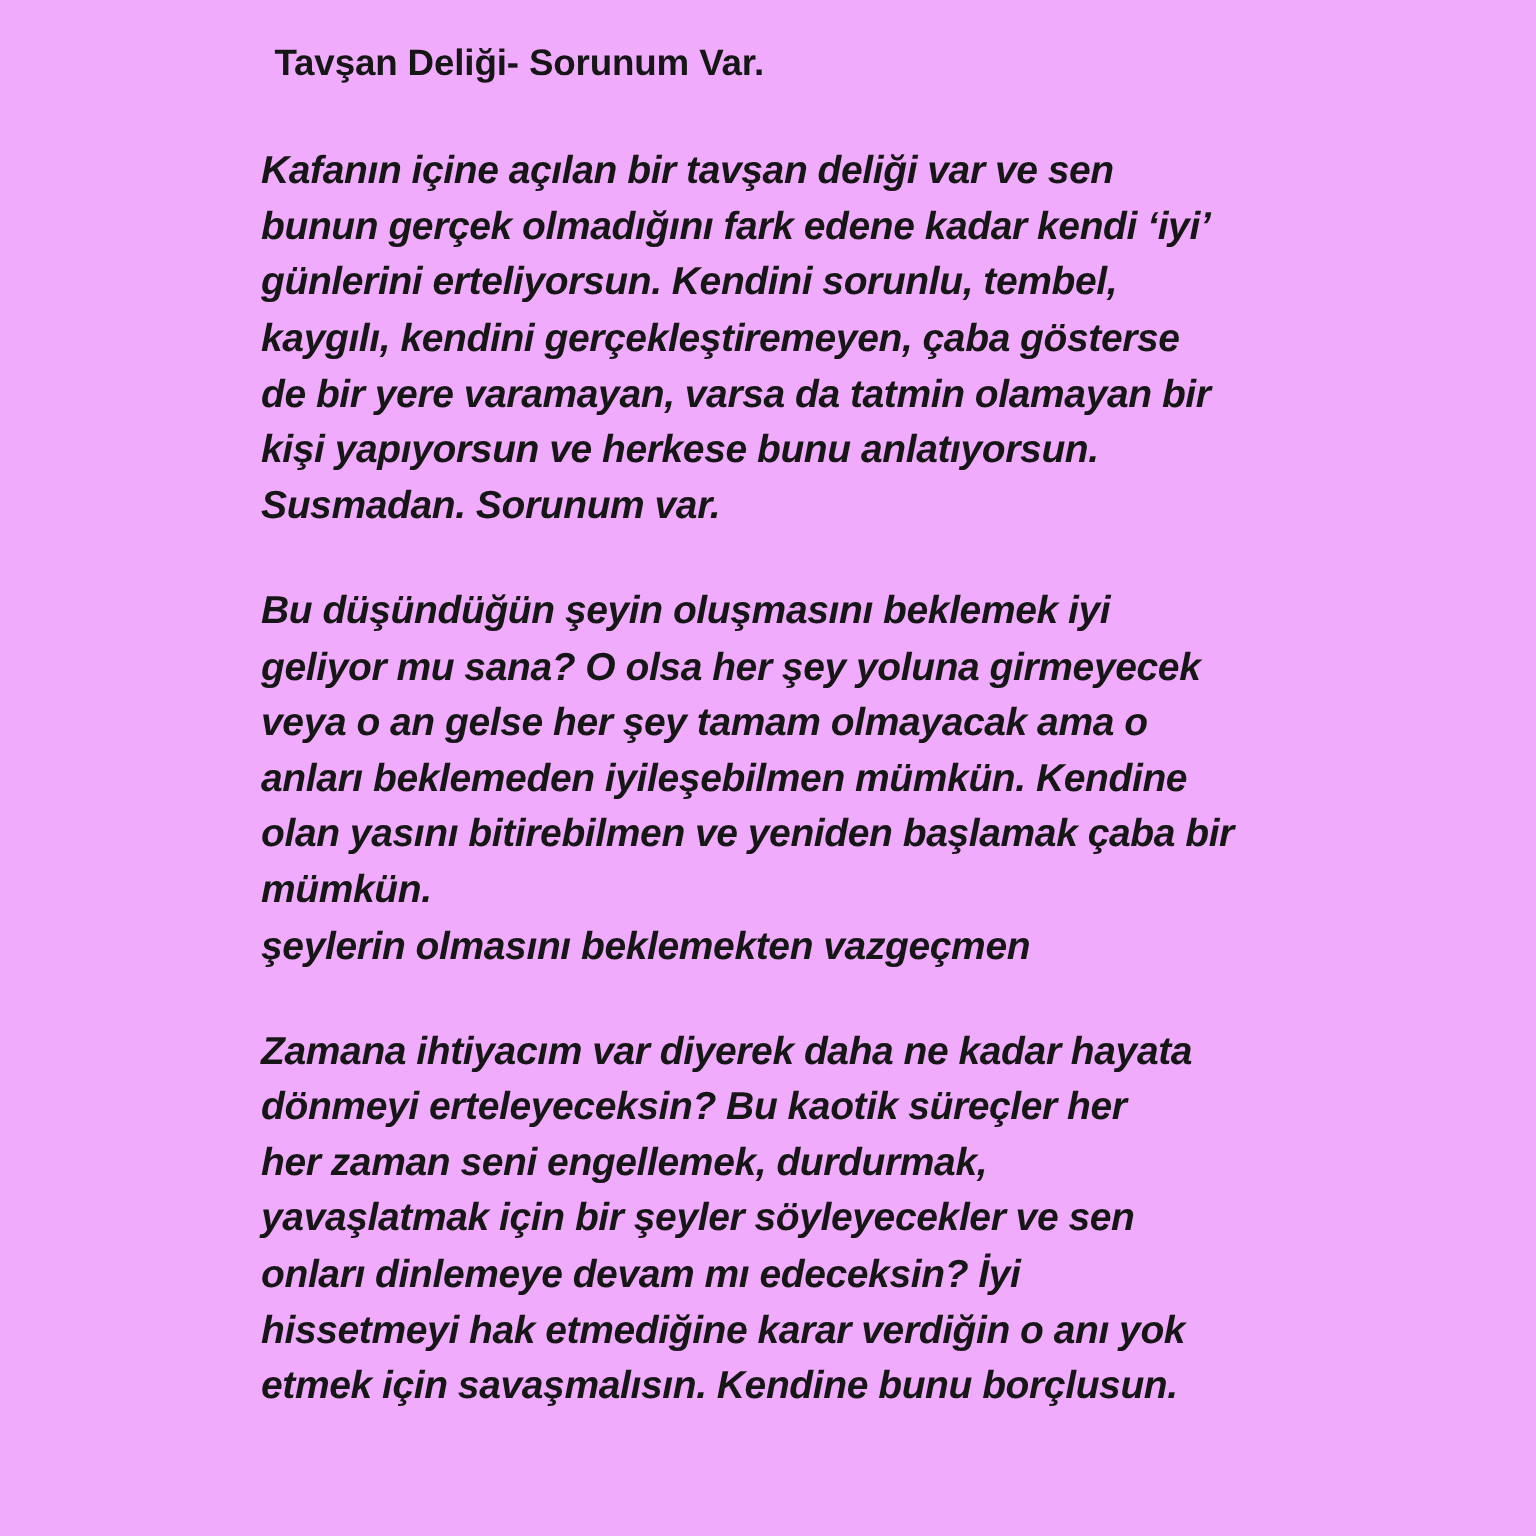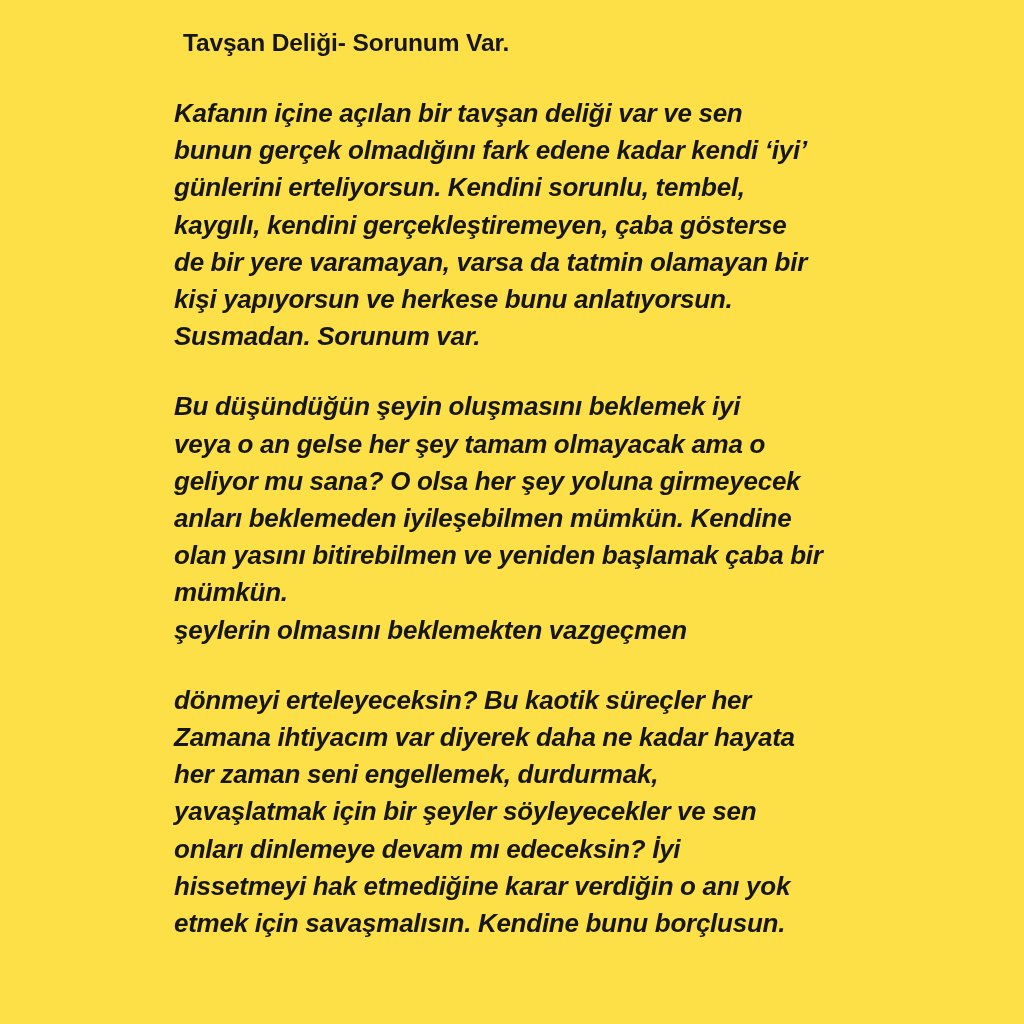--- a/index.html
+++ b/index.html
@@ -12,21 +12,21 @@
     height: 1024px;
     background: #fdfdf7;
     font-family: "Liberation Sans", "DejaVu Sans", sans-serif;
     color: #161616;
     overflow: hidden;
   }
   .page {
     position: relative;
     width: 1024px;
     height: 1024px;
-    background: #fde047;
+    background: #f0abfc;
     box-sizing: border-box;
   }
   .content {
     position: absolute;
     left: 174px;
     top: 26px;
     width: 672px;
   }
   .doc-title {
     font-size: 24.5px;
@@ -67,31 +67,31 @@
       <span class="ln">bunun gerçek olmadığını fark edene kadar kendi ‘iyi’</span>
       <span class="ln">günlerini erteliyorsun. Kendini sorunlu, tembel,</span>
       <span class="ln">kaygılı, kendini gerçekleştiremeyen, çaba gösterse</span>
       <span class="ln">de bir yere varamayan, varsa da tatmin olamayan bir</span>
       <span class="ln">kişi yapıyorsun ve herkese bunu anlatıyorsun.</span>
       <span class="ln">Susmadan. Sorunum var.</span>
     </div>
 
     <div class="para para-gap">
       <span class="ln">Bu düşündüğün şeyin oluşmasını beklemek iyi</span>
+      <span class="ln">geliyor mu sana? O olsa her şey yoluna girmeyecek</span>
       <span class="ln">veya o an gelse her şey tamam olmayacak ama o</span>
-      <span class="ln">geliyor mu sana? O olsa her şey yoluna girmeyecek</span>
       <span class="ln">anları beklemeden iyileşebilmen mümkün. Kendine</span>
       <span class="ln">olan yasını bitirebilmen ve yeniden başlamak çaba bir</span>
       <span class="ln">mümkün.</span>
       <span class="ln">şeylerin olmasını beklemekten vazgeçmen</span>
     </div>
 
     <div class="para para-gap">
+      <span class="ln">Zamana ihtiyacım var diyerek daha ne kadar hayata</span>
       <span class="ln">dönmeyi erteleyeceksin? Bu kaotik süreçler her</span>
-      <span class="ln">Zamana ihtiyacım var diyerek daha ne kadar hayata</span>
       <span class="ln">her zaman seni engellemek, durdurmak,</span>
       <span class="ln">yavaşlatmak için bir şeyler söyleyecekler ve sen</span>
       <span class="ln">onları dinlemeye devam mı edeceksin? İyi</span>
       <span class="ln">hissetmeyi hak etmediğine karar verdiğin o anı yok</span>
       <span class="ln">etmek için savaşmalısın. Kendine bunu borçlusun.</span>
     </div>
 
   </div>
 </div>
 

